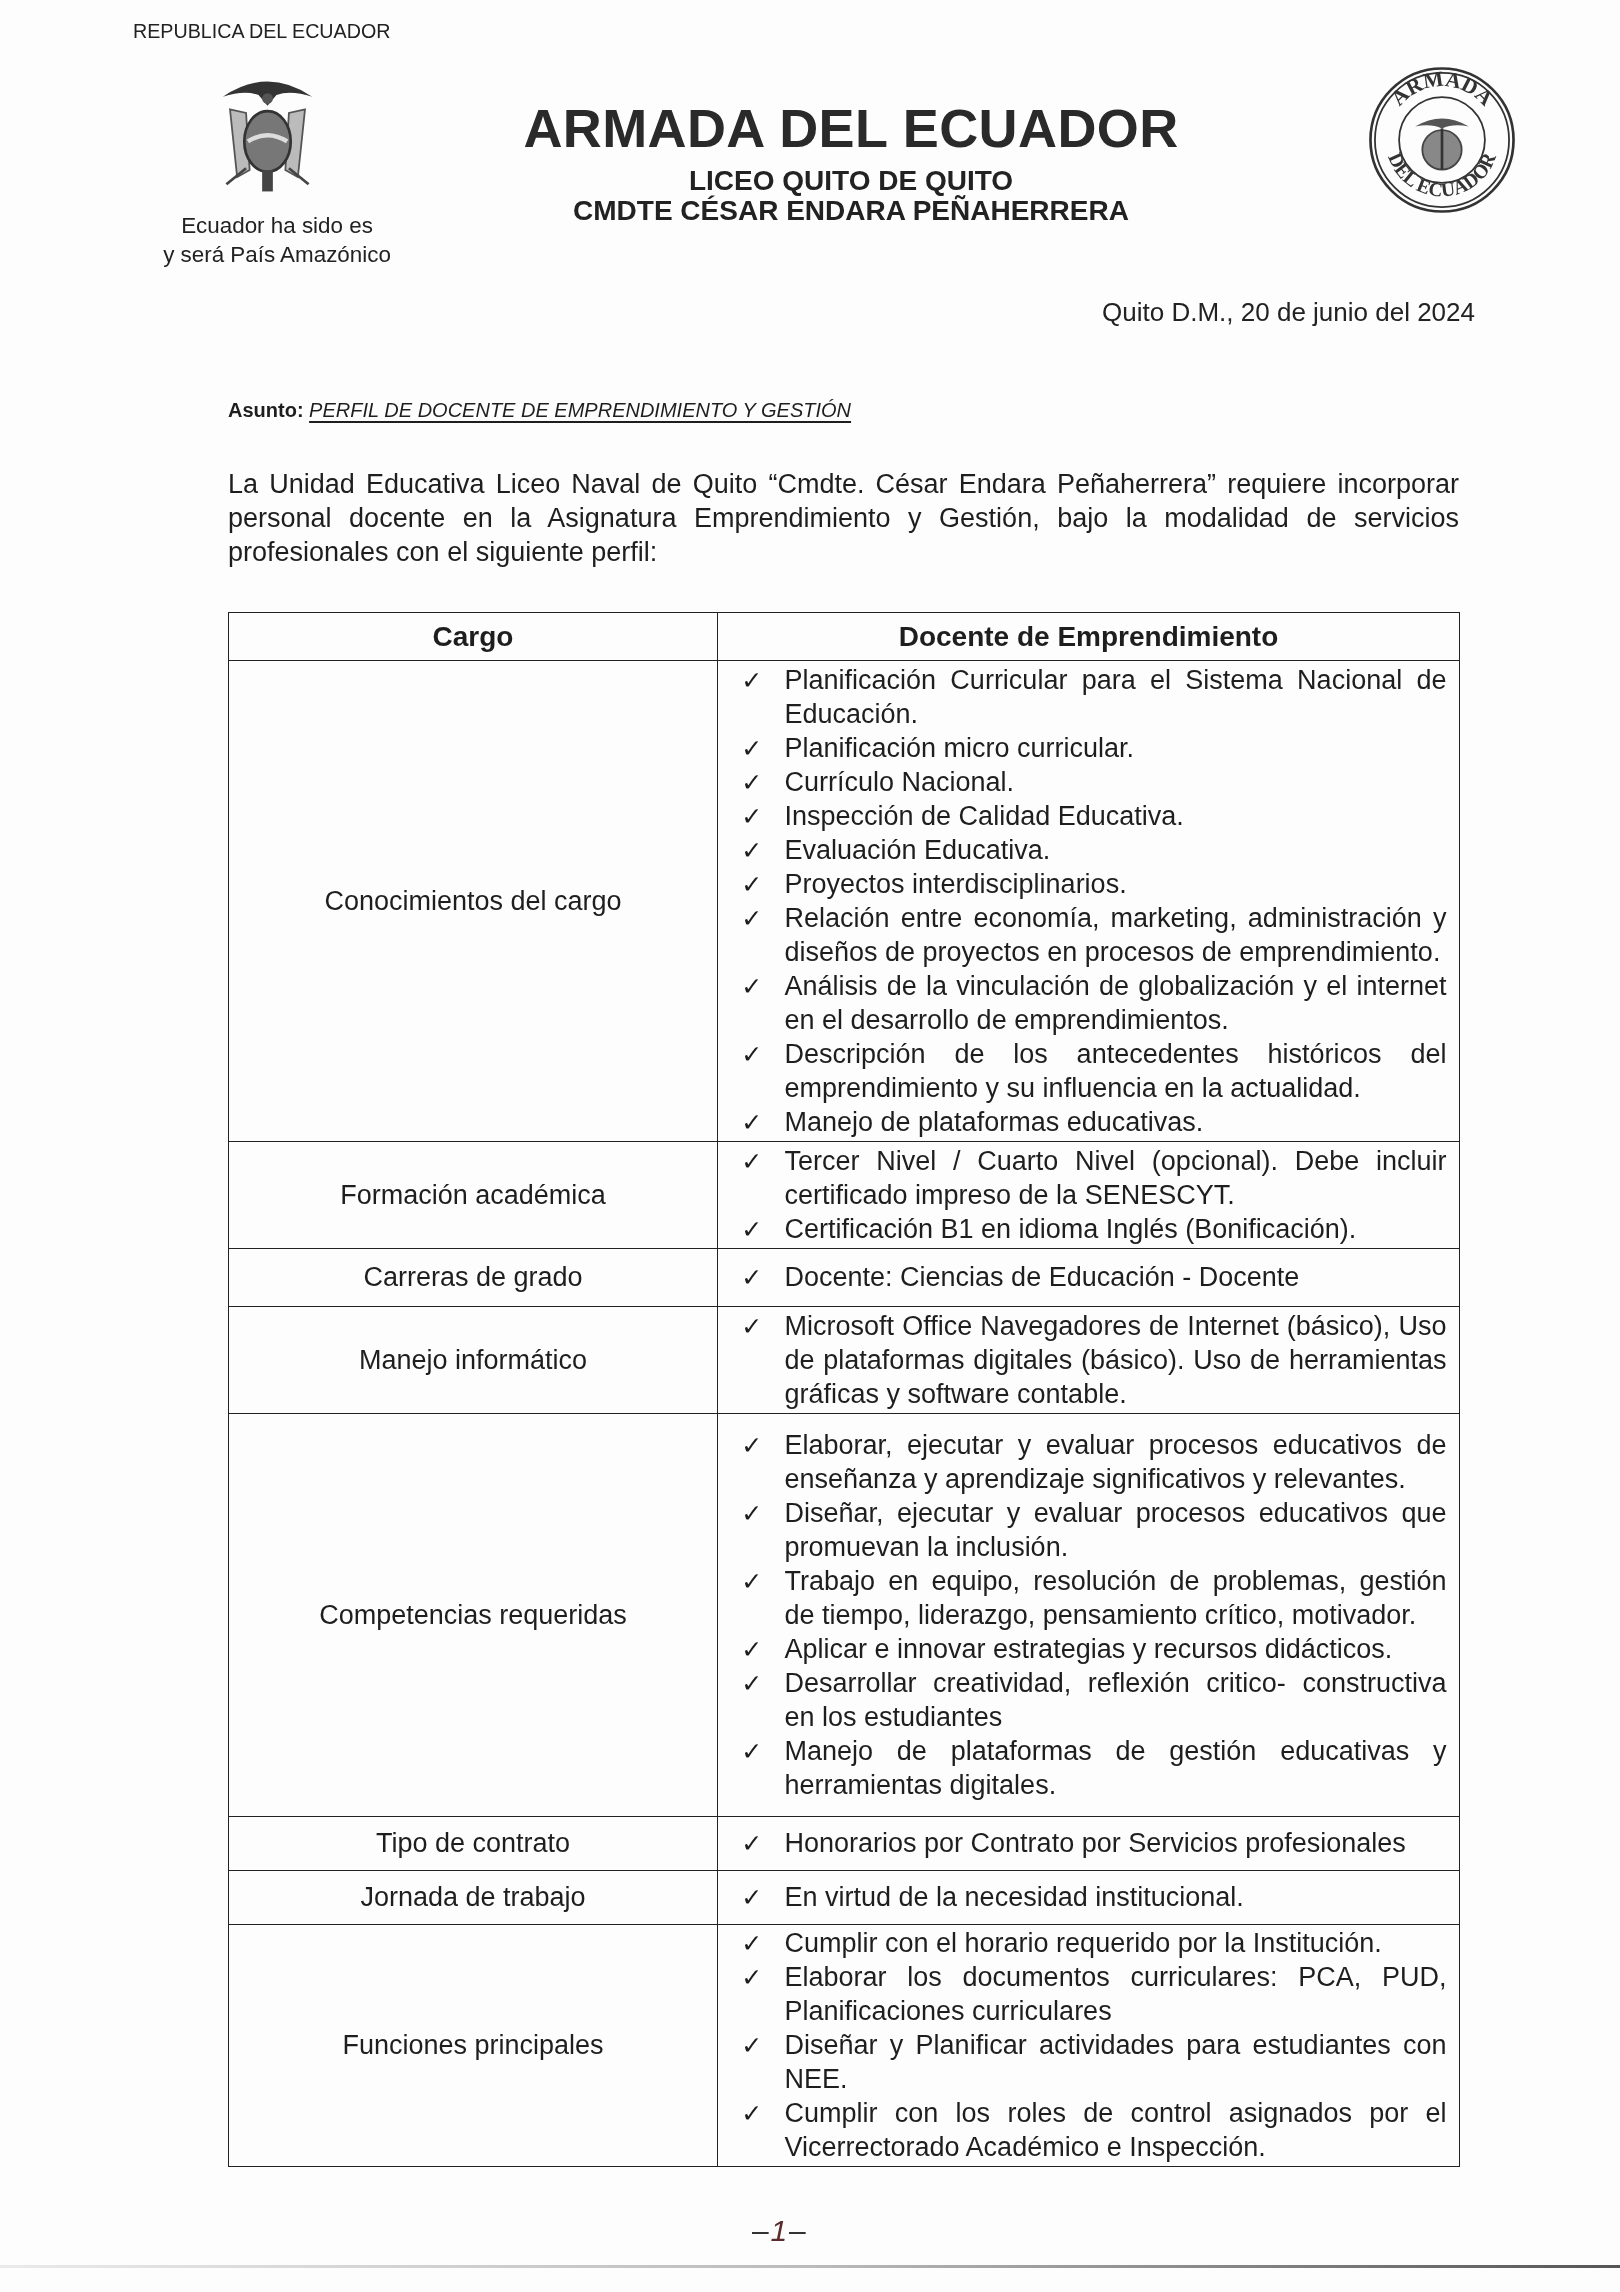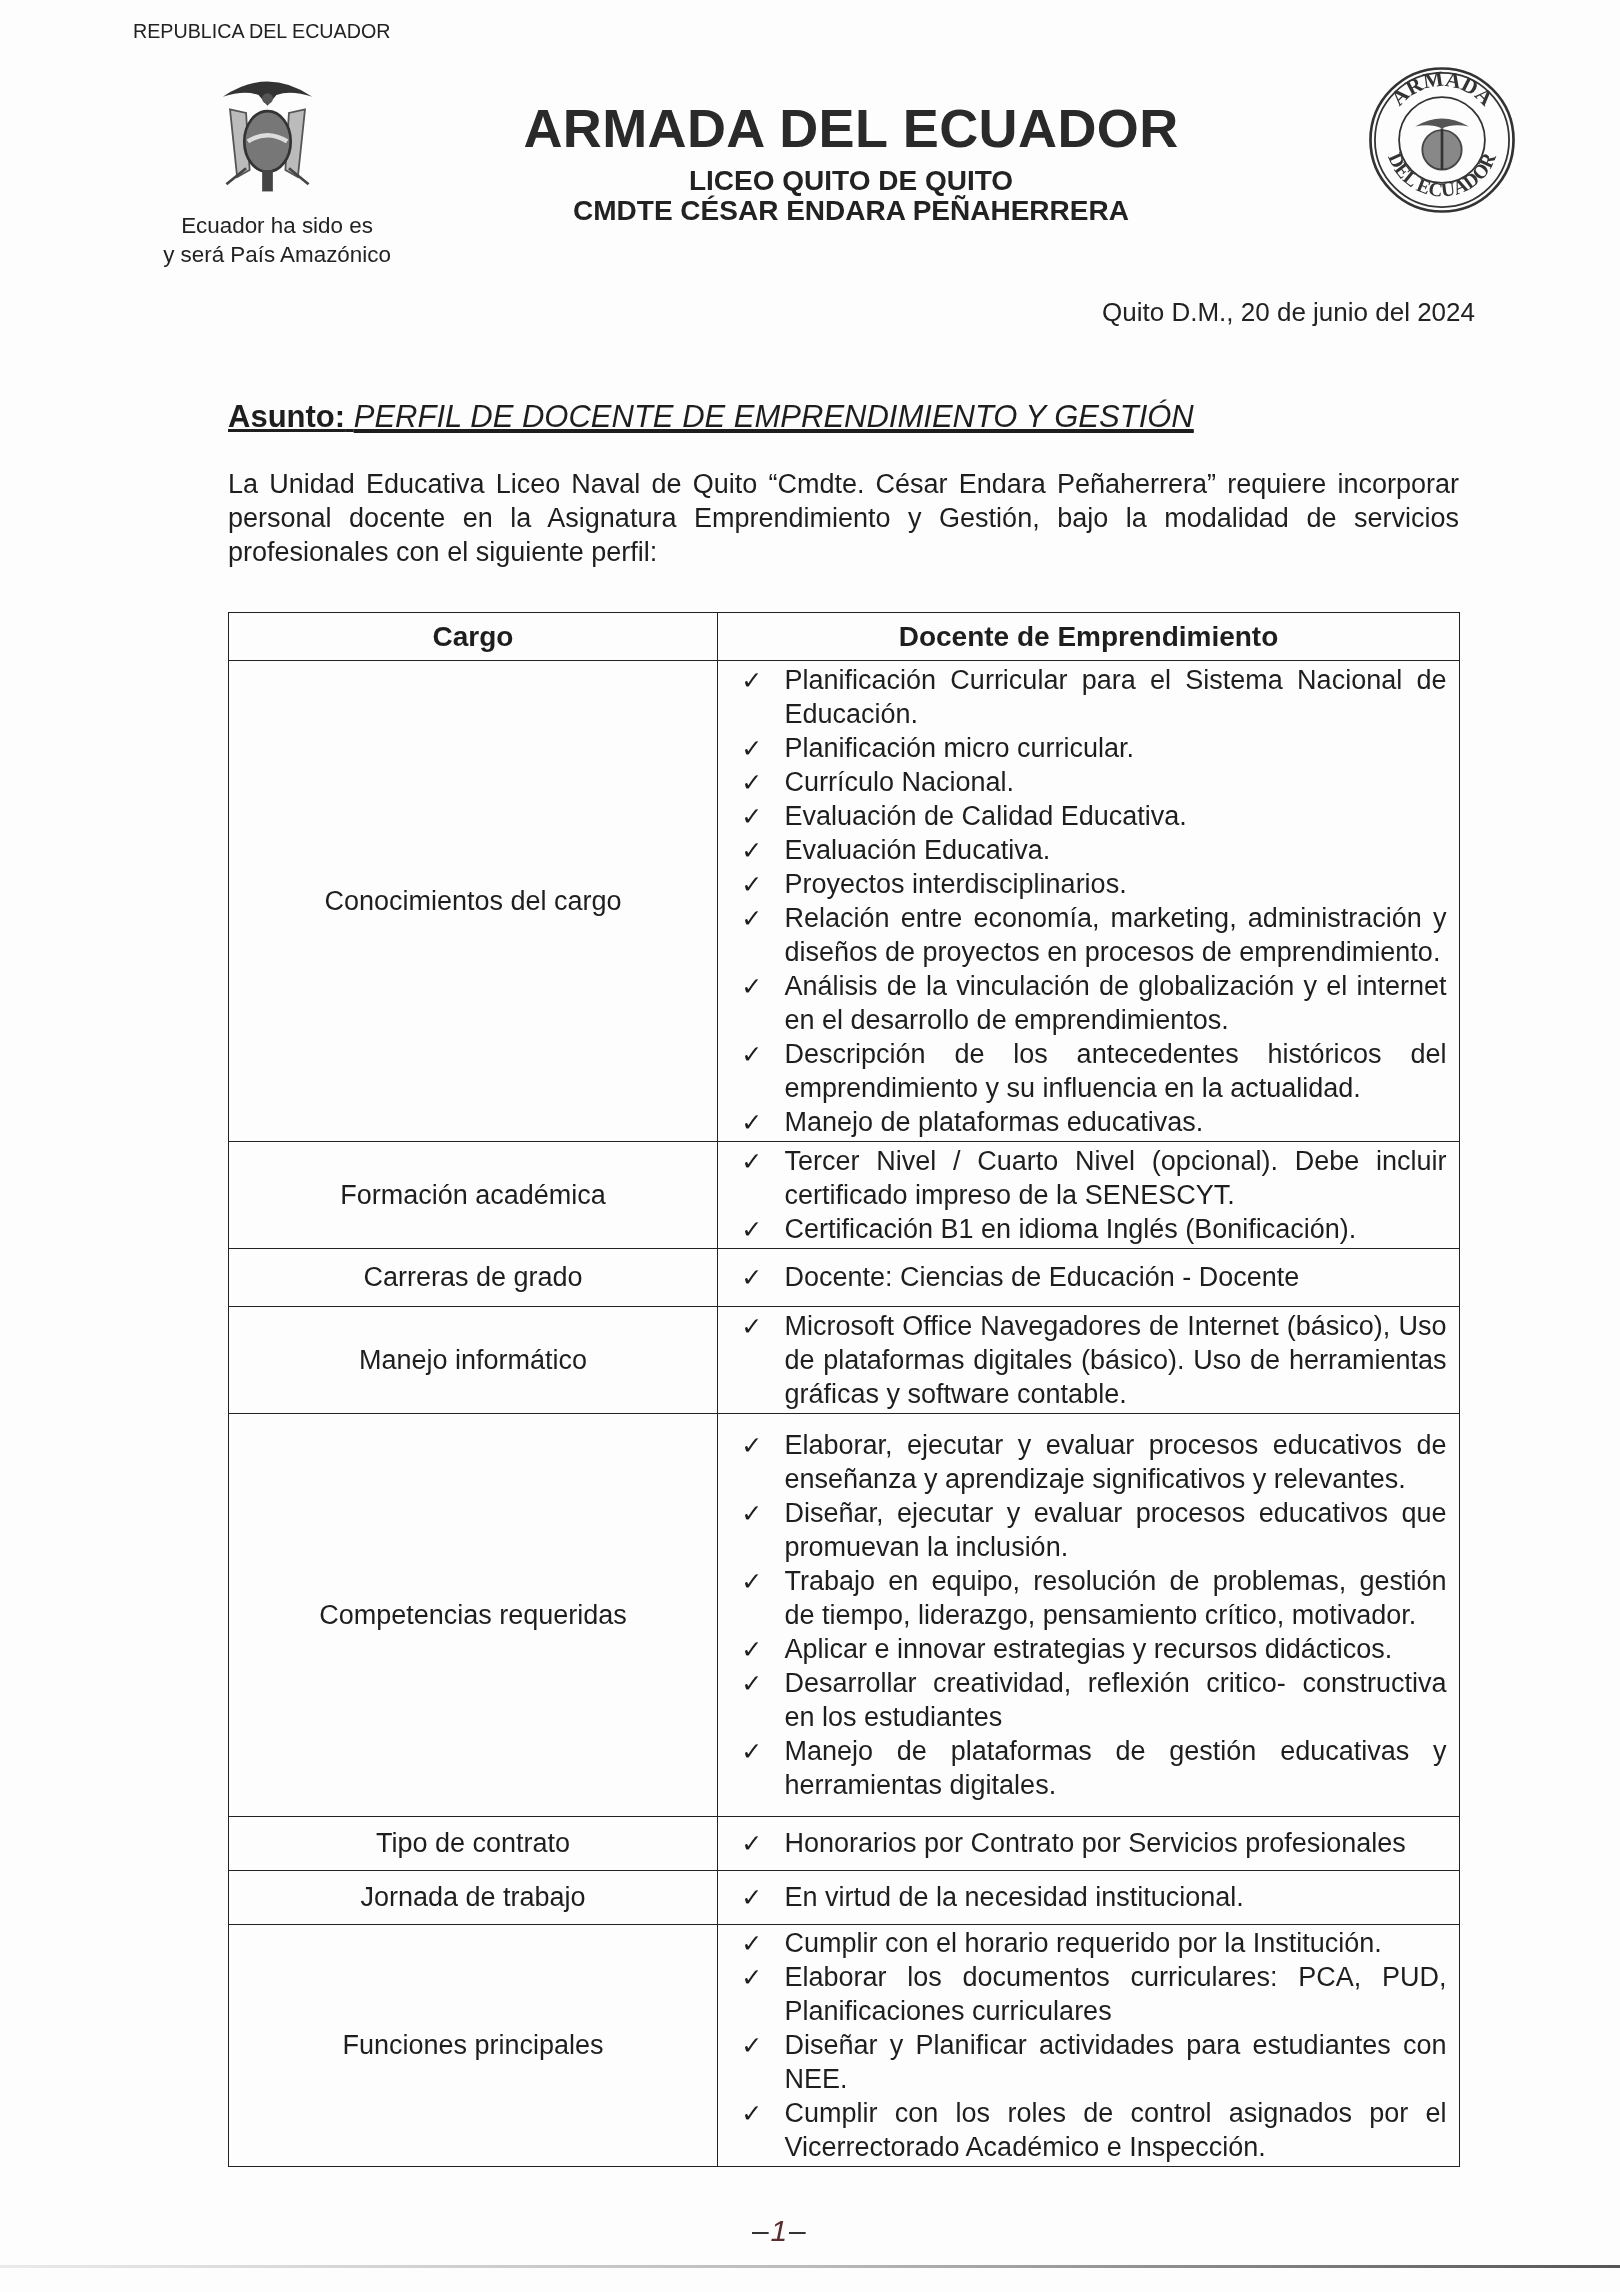--- a/index.html
+++ b/index.html
@@ -9,21 +9,21 @@
   }
   .abs { position: absolute; }
   .republica { left: 133px; top: 19.7px; font-size: 19.7px; letter-spacing: 0px; color: #222; }
   .coat { left: 210px; top: 70px; width: 115px; height: 125px; }
   .amazonico { left: 125px; top: 211px; width: 304px; text-align: center; font-size: 22.4px; line-height: 29px; color: #222; }
   .armada-title { left: 448px; top: 97px; width: 806px; text-align: center; font-size: 54px; font-weight: bold; letter-spacing: 0.4px; color: #2a2a2a; }
   .liceo { left: 448px; top: 165px; width: 806px; text-align: center; font-size: 28px; font-weight: bold; color: #222; }
   .cmdte { left: 448px; top: 195px; width: 806px; text-align: center; font-size: 28px; font-weight: bold; color: #222; }
   .seal { left: 1366px; top: 64px; width: 152px; height: 152px; }
   .date { right: 145px; top: 297px; font-size: 26px; color: #222; }
-  .asunto { left: 228px; top: 399px; font-size: 31px; color: #1e1e1e; text-decoration: underline; }
+  .asunto { left: 228px; top: 399px; font-size: 20px; color: #1e1e1e; }
   .asunto .label { font-weight: bold; }
   .asunto .value { font-style: italic; text-decoration: underline; text-decoration-thickness: 1.8px; text-underline-offset: 3.6px; }
   .intro { left: 228px; top: 467px; width: 1231px; font-size: 27px; line-height: 34px; text-align: justify; color: #1e1e1e; }
 
   table.perfil {
     position: absolute; left: 228px; top: 612px; width: 1232px;
     border-collapse: collapse; font-size: 27px; color: #1e1e1e;
   }
   table.perfil td, table.perfil th {
     border: 1.8px solid #222; vertical-align: middle;
@@ -104,21 +104,21 @@
     </tr>
   </thead>
   <tbody id="table-body">
       <tr style="height: 479px;">
         <td class="col-left" style="padding: 0px 54px;">Conocimientos del cargo</td>
         <td class="col-right">
           <ul class="checks">
             <li><span class="chk">✓</span><span>Planificación Curricular para el Sistema Nacional de Educación.</span></li>
             <li><span class="chk">✓</span><span>Planificación micro curricular.</span></li>
             <li><span class="chk">✓</span><span>Currículo Nacional.</span></li>
-            <li><span class="chk">✓</span><span>Evaluación de Calidad Educativa.</span></li>
+            <li><span class="chk">✓</span><span>Inspección de Calidad Educativa.</span></li>
             <li><span class="chk">✓</span><span>Evaluación Educativa.</span></li>
             <li><span class="chk">✓</span><span>Proyectos interdisciplinarios.</span></li>
             <li><span class="chk">✓</span><span>Relación entre economía, marketing, administración y diseños de proyectos en procesos de emprendimiento.</span></li>
             <li><span class="chk">✓</span><span>Análisis de la vinculación de globalización y el internet en el desarrollo de emprendimientos.</span></li>
             <li><span class="chk">✓</span><span>Descripción de los antecedentes históricos del emprendimiento y su influencia en la actualidad.</span></li>
             <li><span class="chk">✓</span><span>Manejo de plataformas educativas.</span></li>
           </ul>
         </td>
       </tr>
       <tr style="height: 107px;">

